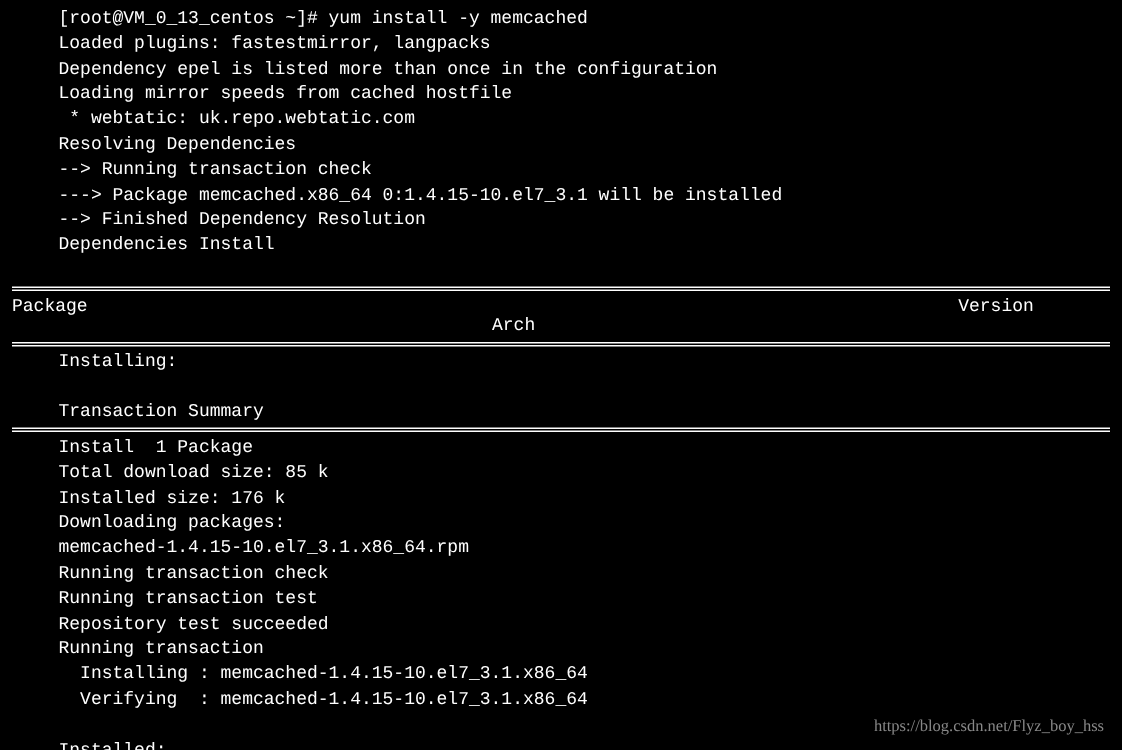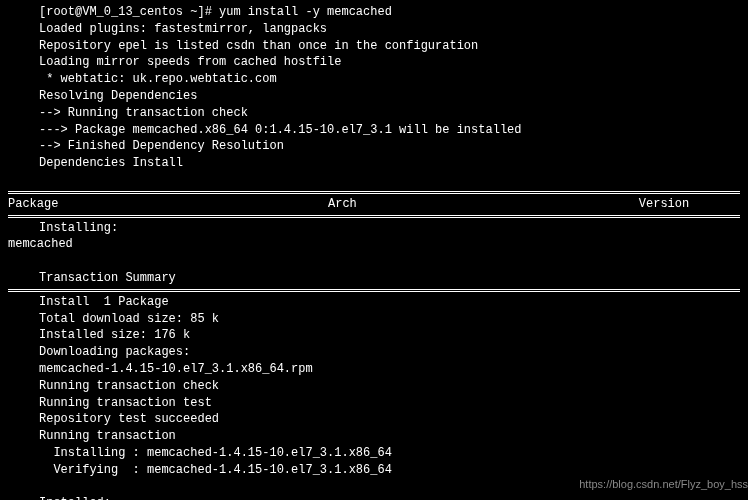--- a/index.html
+++ b/index.html
@@ -29,61 +29,61 @@
       height: 0;
     }
     .table-row {
       display: flex;
     }
     .col-package {
       width: 320px;
     }
     .col-arch {
       width: 260px;
+      margin-top: 13px;
     }
     .col-version {
       flex: 1;
       text-align: center;
     }
     .watermark {
       position: absolute;
       bottom: 8px;
-      right: 0;
+      right: 12px;
       color: #888;
-      font-family: Liberation Sans, sans-serif;
+      font-family: Liberation Serif, serif;
       font-size: 11px;
     }
   </style>
 </head>
 <body>
 
 <div class="line">[root@VM_0_13_centos ~]# yum install -y memcached</div>
 <div class="line">Loaded plugins: fastestmirror, langpacks</div>
-<div class="line">Repository epel is listed csdn than once in the configuration</div>
+<div class="line">Dependency epel is listed more than once in the configuration</div>
 <div class="line">Loading mirror speeds from cached hostfile</div>
 <div class="line"> * webtatic: uk.repo.webtatic.com</div>
 <div class="line">Resolving Dependencies</div>
 <div class="line">--&gt; Running transaction check</div>
 <div class="line">---&gt; Package memcached.x86_64 0:1.4.15-10.el7_3.1 will be installed</div>
 <div class="line">--&gt; Finished Dependency Resolution</div>
 <div class="line"></div>
 <div class="line">Dependencies Install</div>
 <div class="line">&nbsp;</div>
 
 <div class="double-line"></div>
 <div class="table-row">
   <span class="col-package"> Package</span>
   <span class="col-arch">Arch</span>
   <span class="col-version">Version</span>
 </div>
 <div class="double-line"></div>
 
 <div class="line">Installing:</div>
 <div class="table-row">
-  <span class="col-package"> memcached</span>
 </div>
 <div class="line">&nbsp;</div>
 
 <div class="line">Transaction Summary</div>
 <div class="double-line"></div>
 <div class="line">Install  1 Package</div>
 <div class="line"></div>
 <div class="line">Total download size: 85 k</div>
 <div class="line">Installed size: 176 k</div>
 <div class="line">Downloading packages:</div>

